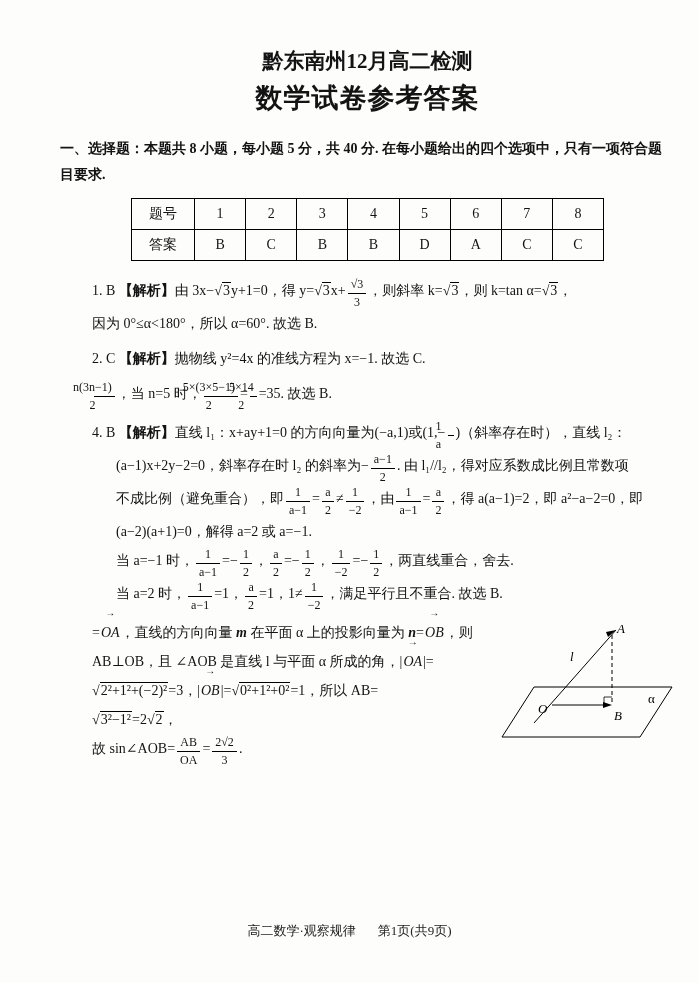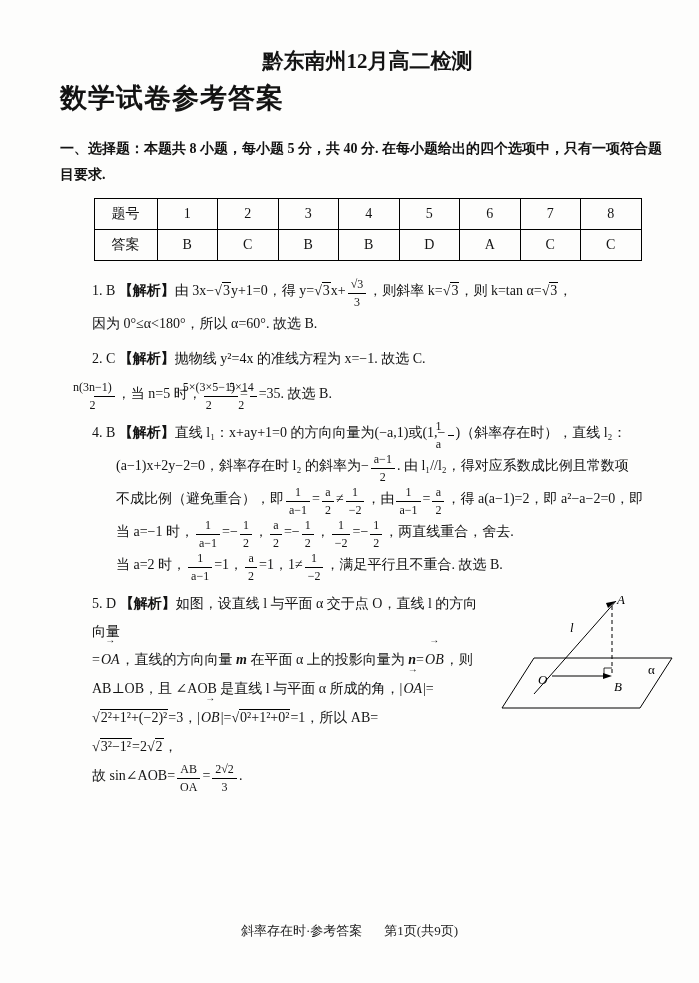--- a/index.html
+++ b/index.html
@@ -3,23 +3,23 @@
 <meta charset="utf-8">
 <style>
   html,body{margin:0;padding:0;background:#e8e8e8;}
   body{font-family:"Liberation Serif","DejaVu Serif",serif;color:#131313;}
   .page{
     position:relative;width:699px;height:983px;margin:0 auto;background:#fdfdfc;
     box-sizing:border-box;padding:46px 24px 20px 60px;overflow:hidden;
     font-size:14px;line-height:28px;
   }
   .title1{text-align:center;font-weight:bold;font-size:21px;line-height:30px;margin:0;}
-  .title2{font-weight:bold;font-size:27px;line-height:40px;margin:2px 0 18px;letter-spacing:1px;}
+  .title2{text-align:center;font-weight:bold;font-size:27px;line-height:40px;margin:2px 0 18px;letter-spacing:1px;}
   .sec-head{font-weight:bold;margin:0 0 10px;line-height:26px;}
-  table.ans{border-collapse:collapse;margin:4px auto 16px;table-layout:fixed;width:548px;}
+  table.ans{border-collapse:collapse;margin:4px auto 16px;table-layout:fixed;width:473px;}
   table.ans td{border:1px solid #000;text-align:center;height:26px;padding:1px 0;font-size:14px;}
   table.ans td.lab{width:62px;}
   .sol{margin:0 0 6px;}
   .sol .line{min-height:29px;margin-left:32px;}
   .sol.indent{padding-left:24px;}
   .sol.indent .line:first-child{text-indent:-24px;}
   
   .frac{display:inline-block;text-align:center;vertical-align:-0.9em;font-size:12px;margin:0 2px;line-height:1;}
   .frac .fn{display:block;border-bottom:1px solid #000;padding:0 3px 1px;line-height:1.25;}
   .frac .fd{display:block;padding:1px 3px 0;line-height:1.25;}
@@ -85,20 +85,21 @@
   </div>
 
   <div class="sol indent">
     <div class="line"><span class="frac"><span class="fn">n(3n−1)</span><span class="fd">2</span></span>，当 n=5 时，<span class="frac"><span class="fn">5×(3×5−1)</span><span class="fd">2</span></span>=<span class="frac"><span class="fn">5×14</span><span class="fd">2</span></span>=35. 故选 B.</div>
   </div>
 
   <div class="sol indent">
     <div class="line">4. B <b>【解析】</b>直线 l₁：x+ay+1=0 的方向向量为(−a,1)或(1,−<span class="frac"><span class="fn">1</span><span class="fd">a</span></span>)（斜率存在时），直线 l₂：</div>
     <div class="line">(a−1)x+2y−2=0，斜率存在时 l₂ 的斜率为−<span class="frac"><span class="fn">a−1</span><span class="fd">2</span></span>. 由 l₁//l₂，得对应系数成比例且常数项</div>
     <div class="line">不成比例（避免重合），即<span class="frac"><span class="fn">1</span><span class="fd">a−1</span></span>=<span class="frac"><span class="fn">a</span><span class="fd">2</span></span>≠<span class="frac"><span class="fn">1</span><span class="fd">−2</span></span>，由<span class="frac"><span class="fn">1</span><span class="fd">a−1</span></span>=<span class="frac"><span class="fn">a</span><span class="fd">2</span></span>，得 a(a−1)=2，即 a²−a−2=0，即</div>
+    <div class="line">(a−2)(a+1)=0，解得 a=2 或 a=−1.</div>
     <div class="line">当 a=−1 时，<span class="frac"><span class="fn">1</span><span class="fd">a−1</span></span>=−<span class="frac"><span class="fn">1</span><span class="fd">2</span></span>，<span class="frac"><span class="fn">a</span><span class="fd">2</span></span>=−<span class="frac"><span class="fn">1</span><span class="fd">2</span></span>，<span class="frac"><span class="fn">1</span><span class="fd">−2</span></span>=−<span class="frac"><span class="fn">1</span><span class="fd">2</span></span>，两直线重合，舍去.</div>
     <div class="line">当 a=2 时，<span class="frac"><span class="fn">1</span><span class="fd">a−1</span></span>=1，<span class="frac"><span class="fn">a</span><span class="fd">2</span></span>=1，1≠<span class="frac"><span class="fn">1</span><span class="fd">−2</span></span>，满足平行且不重合. 故选 B.</div>
   </div>
 
   <div class="sol">
     <div class="fig">
       <svg width="175" height="120" viewBox="0 0 175 120">
 
         <polygon points="34,66 172,66 140,116 2,116" fill="none" stroke="#000" stroke-width="1"></polygon>
 
@@ -112,26 +113,25 @@
 
         <polyline points="104,84 104,76 112,76" fill="none" stroke="#000" stroke-width="0.8"></polyline>
 
         <text class="it" x="70" y="40">l</text>
         <text class="it" x="117" y="12">A</text>
         <text class="it" x="38" y="92">O</text>
         <text class="it" x="114" y="99">B</text>
         <text x="148" y="82">α</text>
       </svg>
     </div>
-    <div class="line">5. D <b>【解析】</b>如图，设直线 l 与平面 α 交于点 O，直线 l 的方向向量</div>
     <div class="line">=<span class="vec">OA</span>，直线的方向向量 <span class="mvar">m</span> 在平面 α 上的投影向量为 <span class="mvar">n</span>=<span class="vec">OB</span>，则</div>
     <div class="line">AB⊥OB，且 ∠AOB 是直线 l 与平面 α 所成的角，|<span class="vec">OA</span>|=</div>
     <div class="line"><span class="sqrt">√<span class="rad">2²+1²+(−2)²</span></span>=3，|<span class="vec">OB</span>|=<span class="sqrt">√<span class="rad">0²+1²+0²</span></span>=1，所以 AB=</div>
     <div class="line"><span class="sqrt">√<span class="rad">3²−1²</span></span>=2<span class="sqrt">√<span class="rad">2</span></span>，</div>
     <div class="line">故 sin∠AOB=<span class="frac"><span class="fn">AB</span><span class="fd">OA</span></span>=<span class="frac"><span class="fn">2√2</span><span class="fd">3</span></span>.</div>
     <div class="clear"></div>
   </div>
 
   <div class="footer">
-    <span>斜率存在时·参考答案</span><span class="gap"></span><span>第1页(共9页)</span>
+    <span>高二数学·观察规律</span><span class="gap"></span><span>第1页(共9页)</span>
   </div>
 
 </div>
 
 </body></html>

